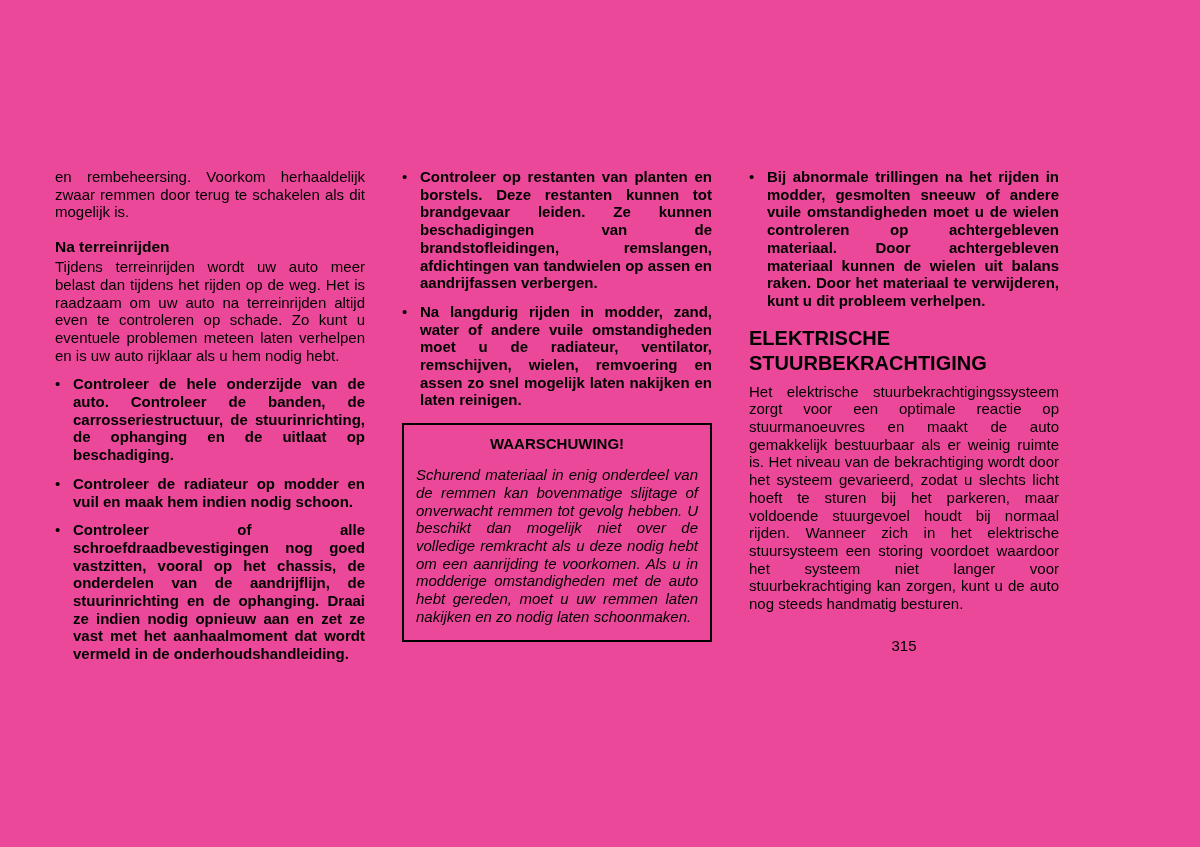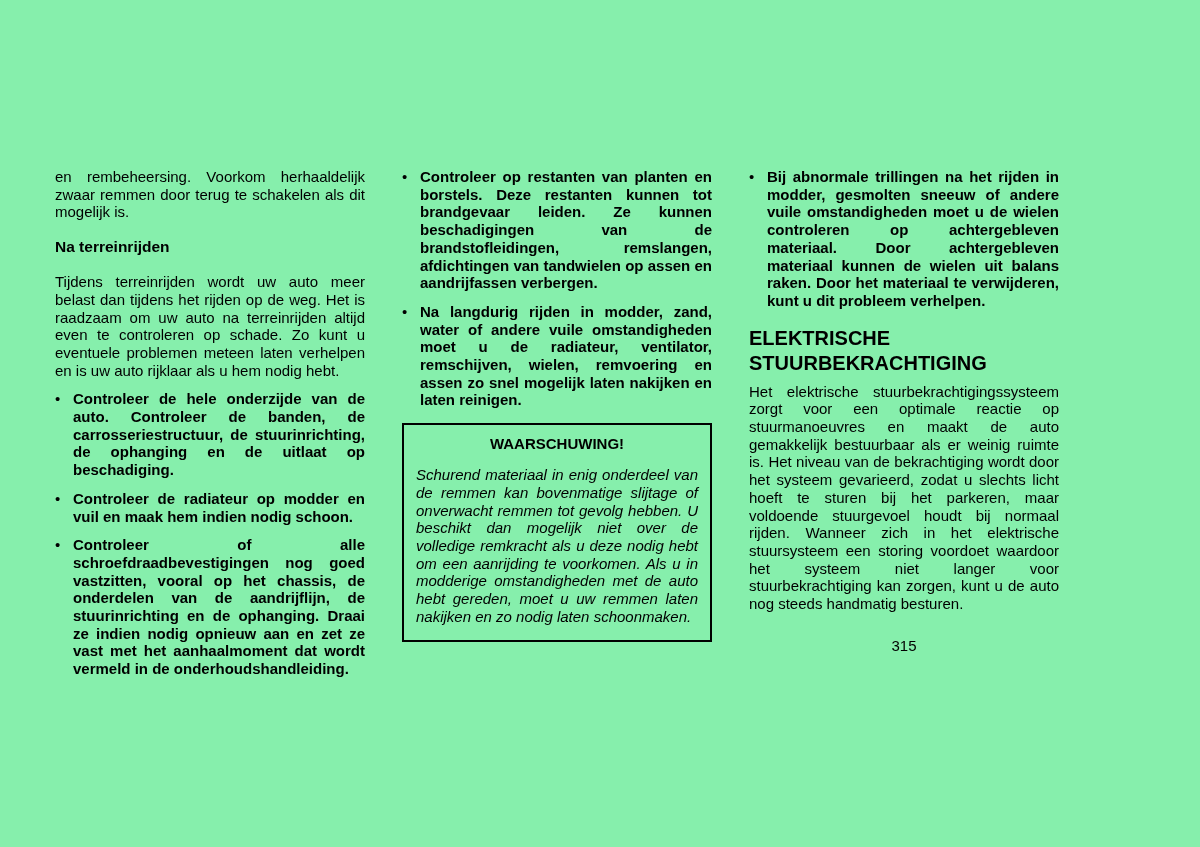--- a/index.html
+++ b/index.html
@@ -11,21 +11,21 @@
     width: 1200px;
     height: 847px;
     font-family: "Liberation Sans", "DejaVu Sans", sans-serif;
     color: #000000;
     -webkit-font-smoothing: antialiased;
   }
   .page {
     position: relative;
     width: 1200px;
     height: 847px;
-    background: #86efac;
+    background: #ec4899;
     overflow: hidden;
   }
   .columns {
     position: absolute;
     left: 55px;
     top: 168px;
     width: 1004px;
     display: flex;
     gap: 37px;
   }
@@ -36,21 +36,21 @@
     line-height: 17.7px;
     text-align: justify;
   }
   .col p {
     margin: 0 0 11px 0;
   }
   h2.small-heading {
     font-size: 15.5px;
     line-height: 19px;
     font-weight: bold;
-    margin: 16px 0 17px 0;
+    margin: 16px 0 2px 0;
     text-align: left;
   }
   h1.big-heading {
     font-size: 20px;
     line-height: 25px;
     font-weight: bold;
     margin: 16px 0 7px 0;
     text-align: left;
   }
   ul.bullets {

